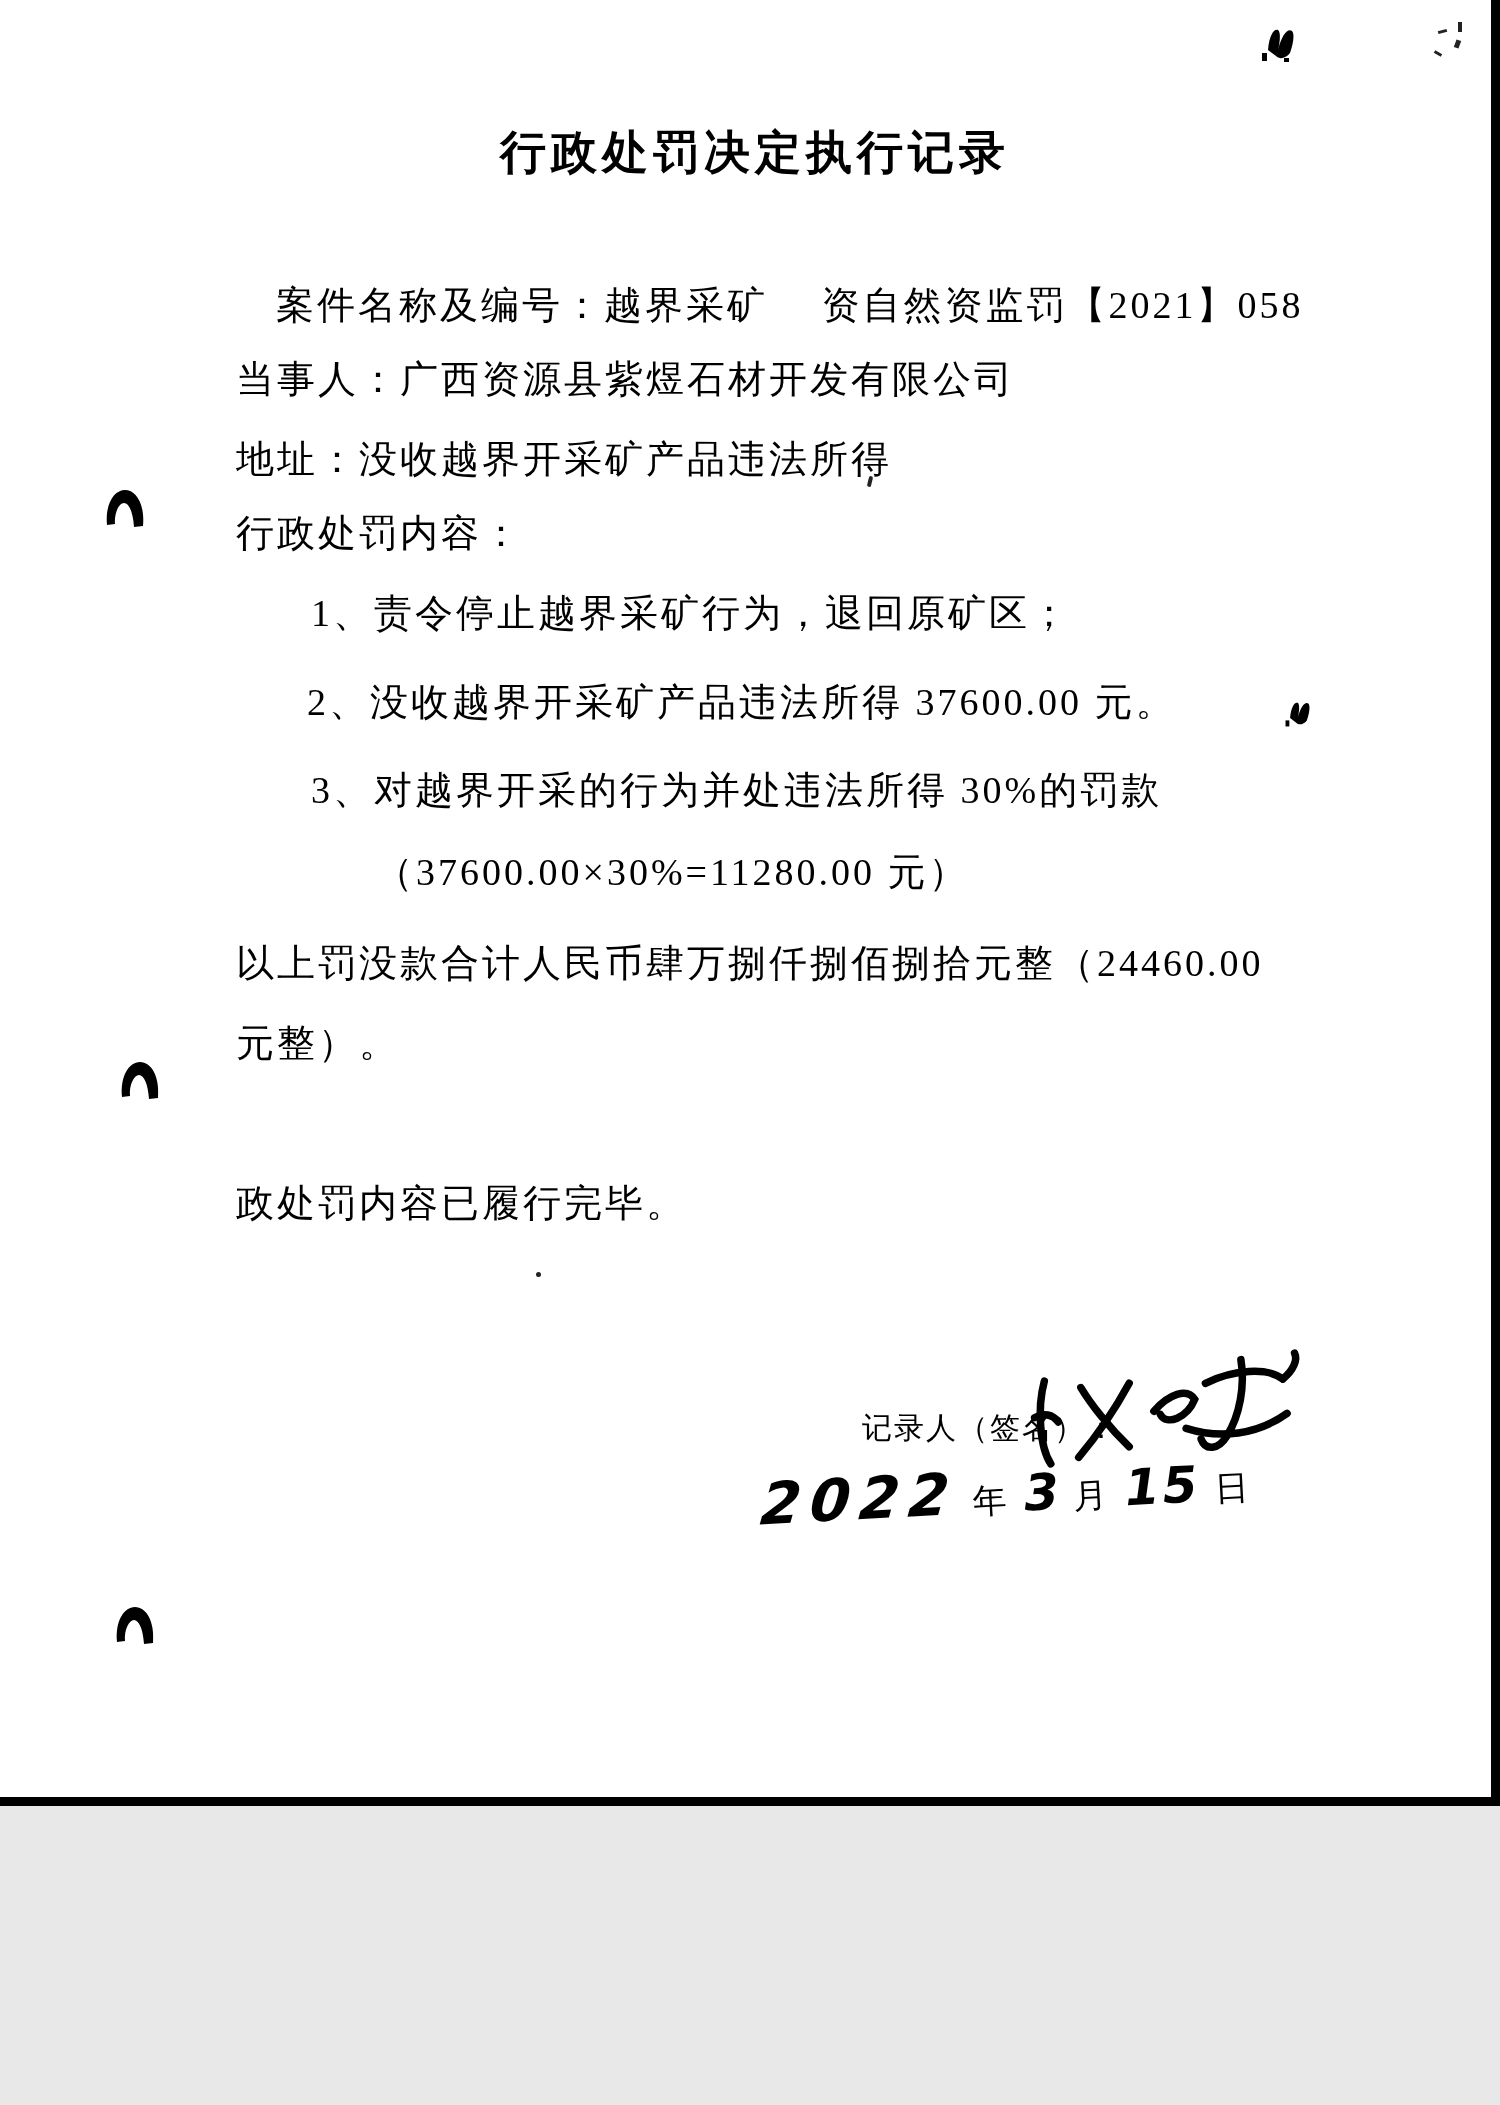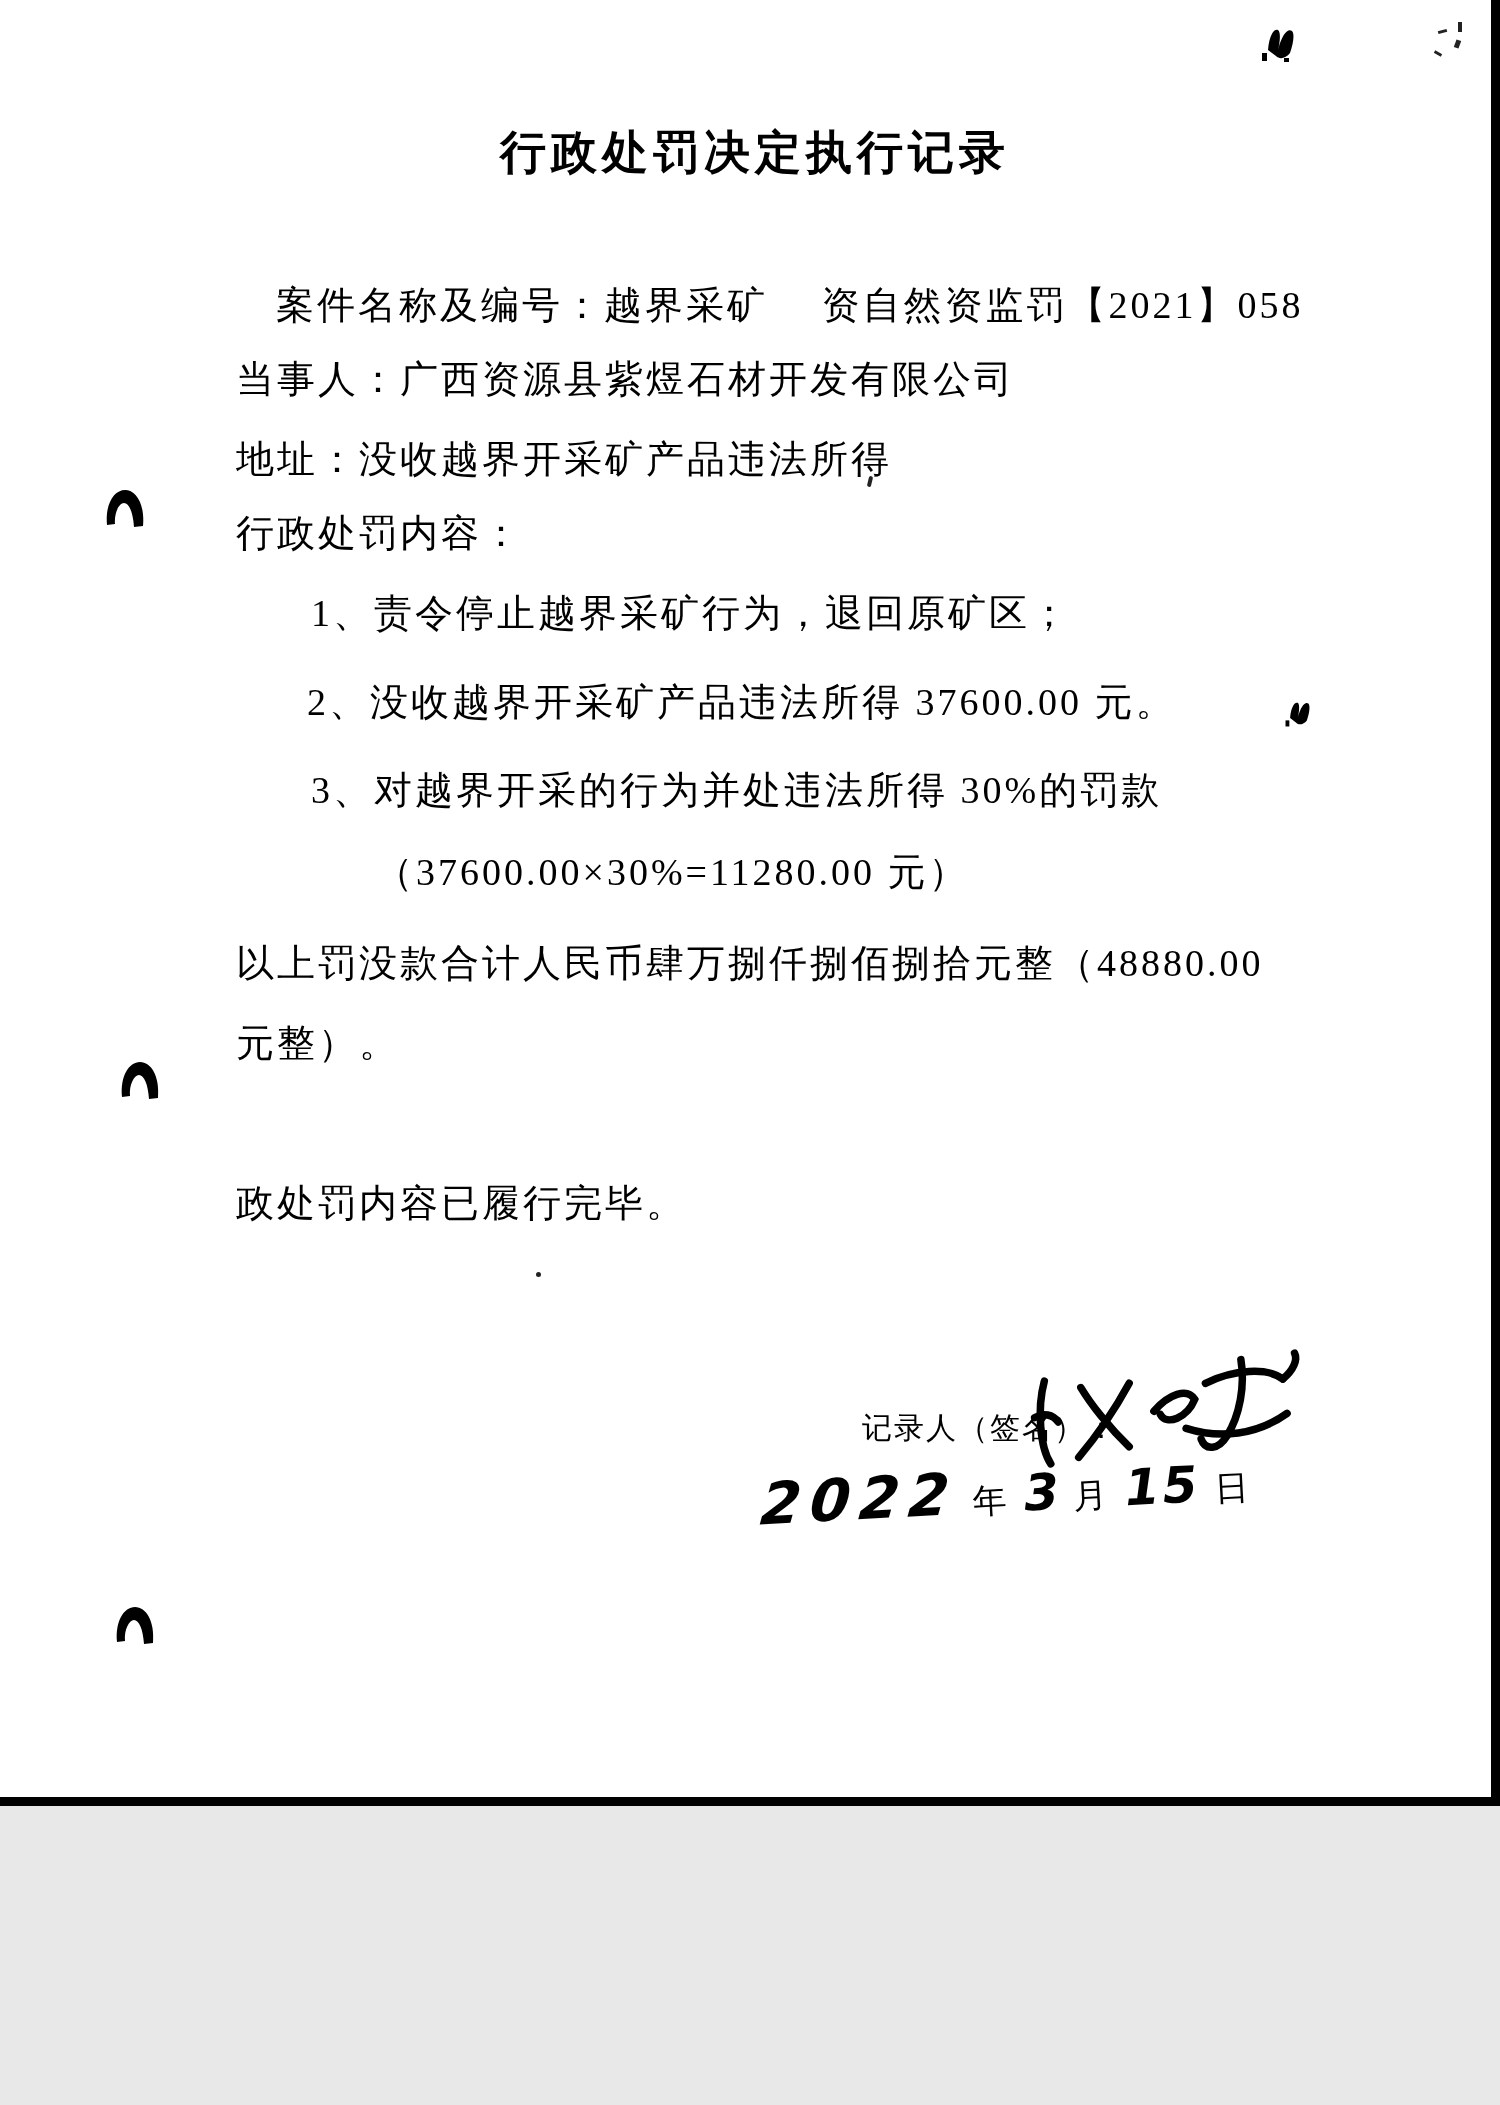--- a/index.html
+++ b/index.html
@@ -87,21 +87,21 @@
   <div class="line" style="left:236px; top:512px;">行政处罚内容：</div>
 
   <div class="line" style="left:311px; top:592px;">1、责令停止越界采矿行为，退回原矿区；</div>
 
   <div class="line" style="left:307px; top:681px;">2、没收越界开采矿产品违法所得 37600.00 元。</div>
 
   <div class="line" style="left:311px; top:769px;">3、对越界开采的行为并处违法所得 30%的罚款</div>
 
   <div class="line" style="left:375px; top:851px;">（37600.00×30%=11280.00 元）</div>
 
-  <div class="line" style="left:236px; top:942px;">以上罚没款合计人民币肆万捌仟捌佰捌拾元整（48880.00</div>
+  <div class="line" style="left:236px; top:942px;">以上罚没款合计人民币肆万捌仟捌佰捌拾元整（24460.00</div>
 
   <div class="line" style="left:236px; top:1022px;text-align:center;">元整）。</div>
 
 
   <div class="line" style="left:236px; top:1182px;">政处罚内容已履行完毕。</div>
 
   <div class="sign-label">记录人（签名）：</div>
 
   <svg class="signature-svg" viewBox="0 0 270 120">
     <g fill="none" stroke="#000" stroke-width="7" stroke-linecap="round">

